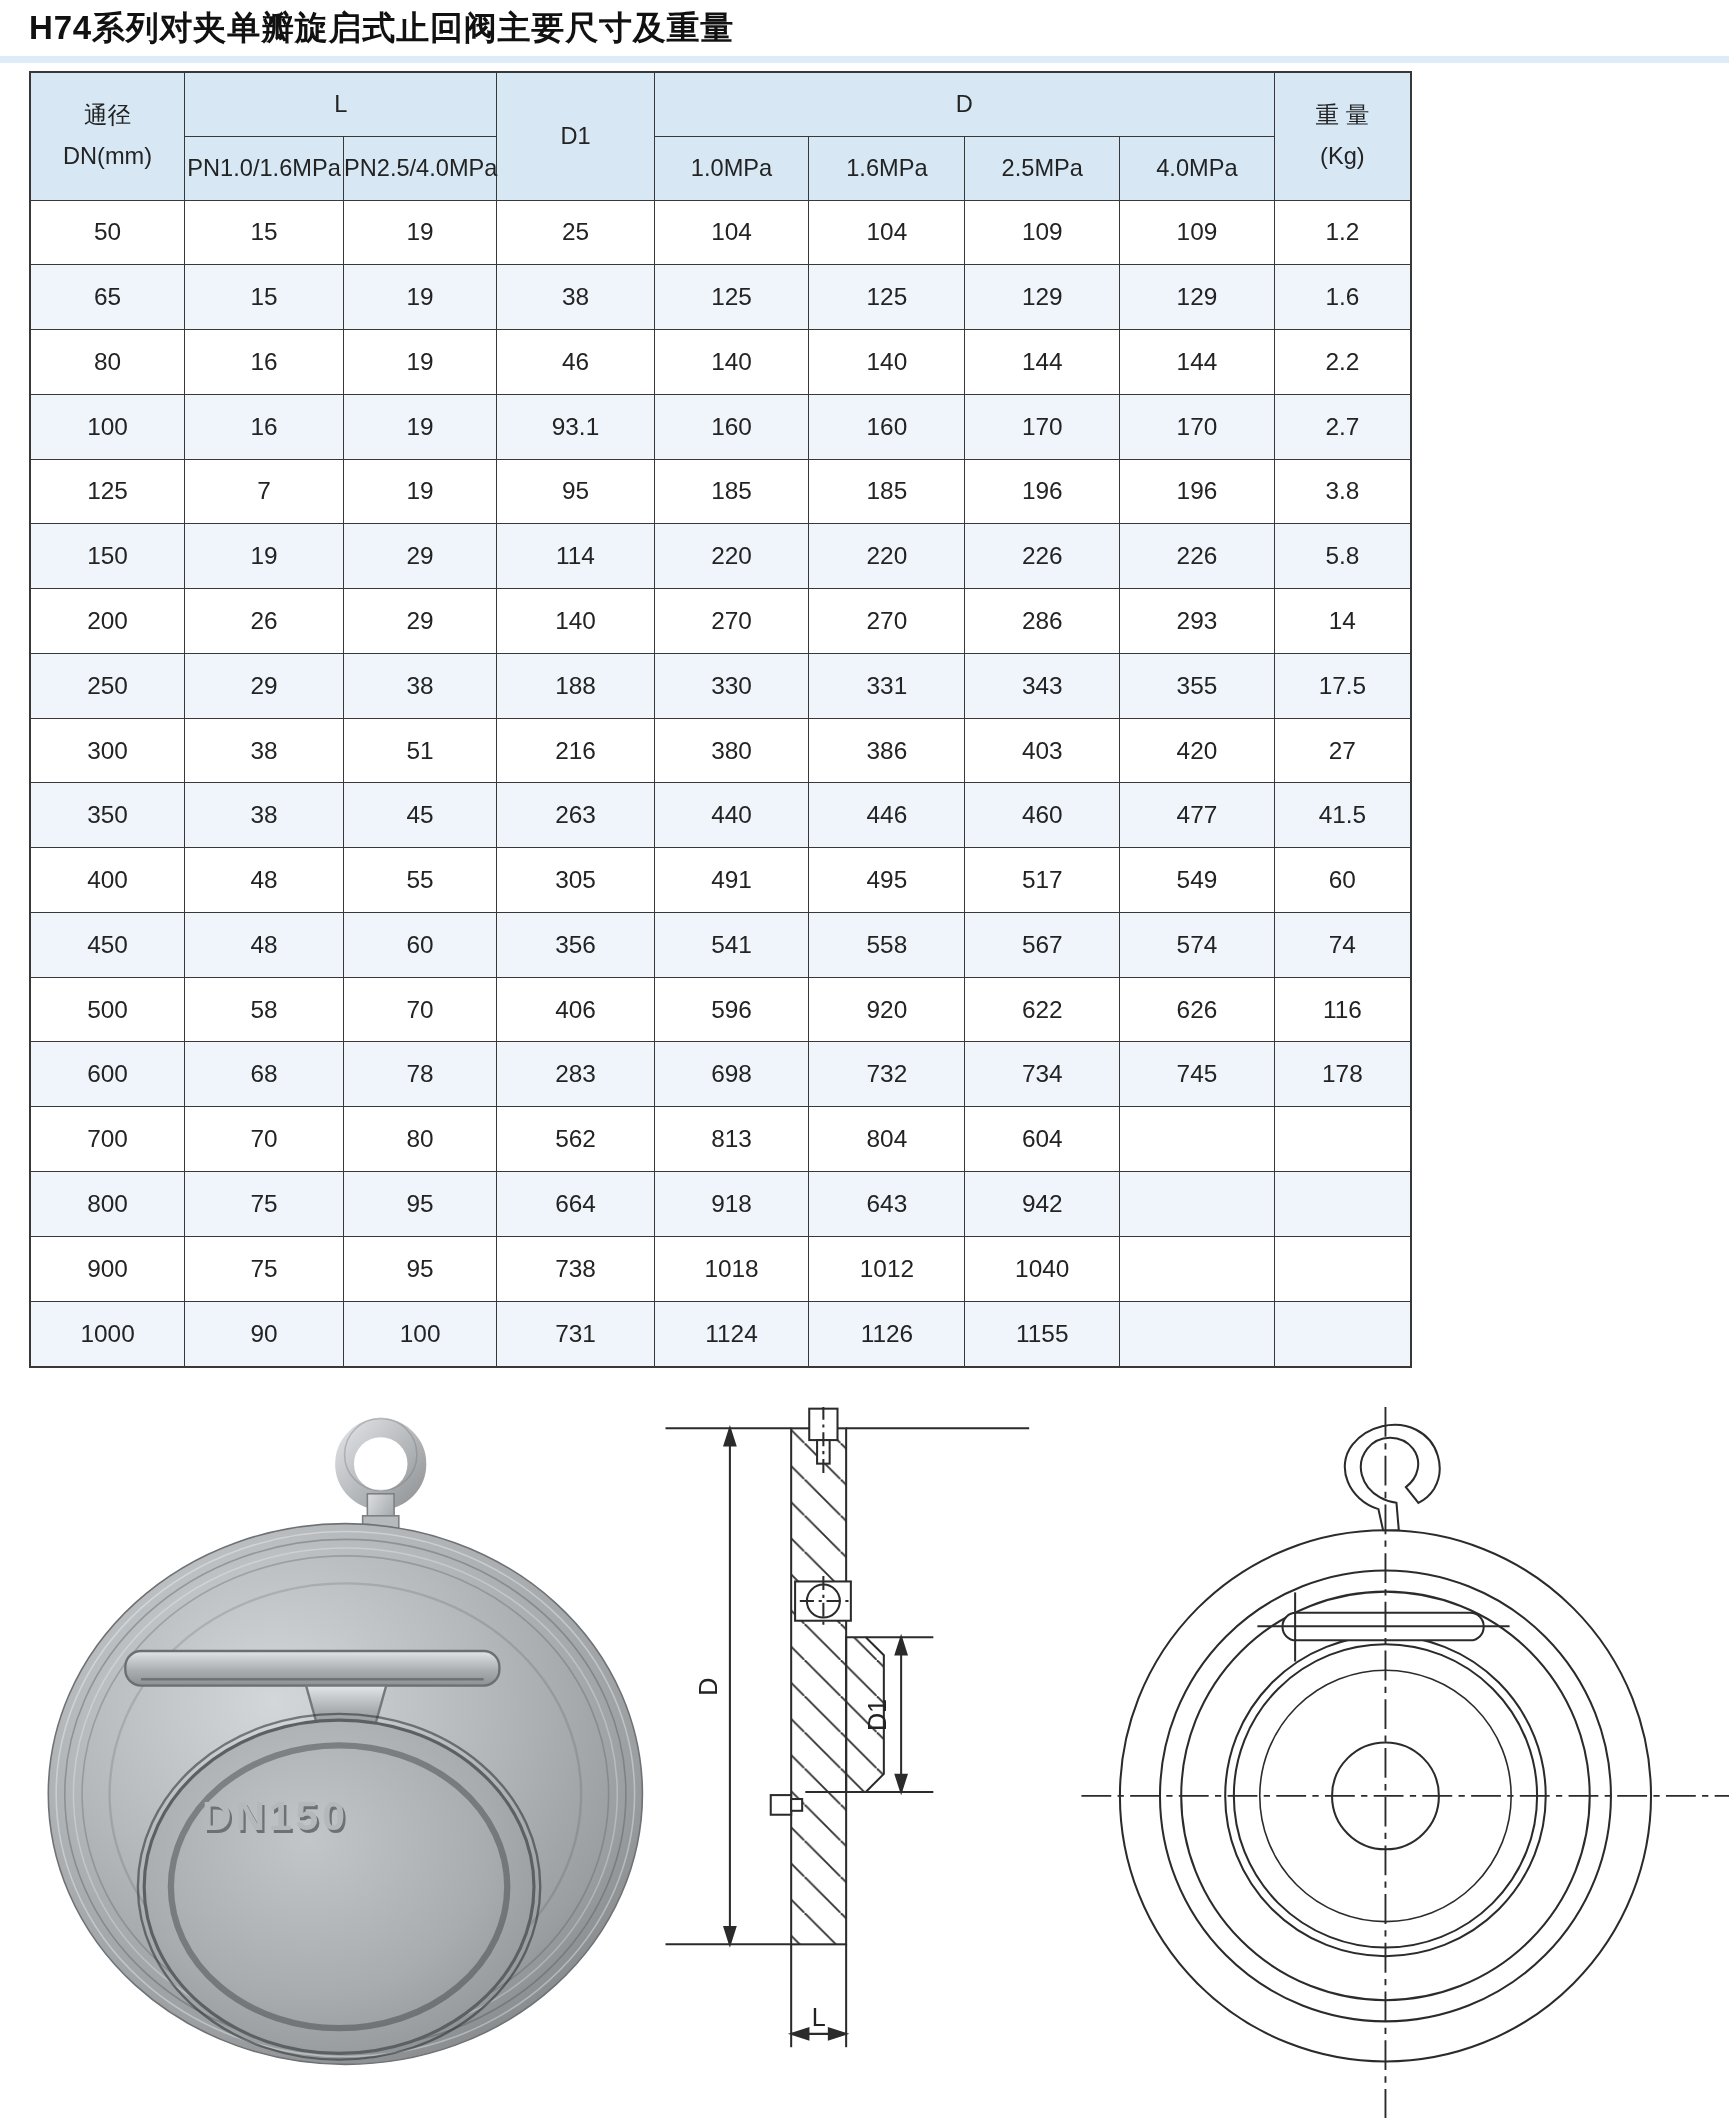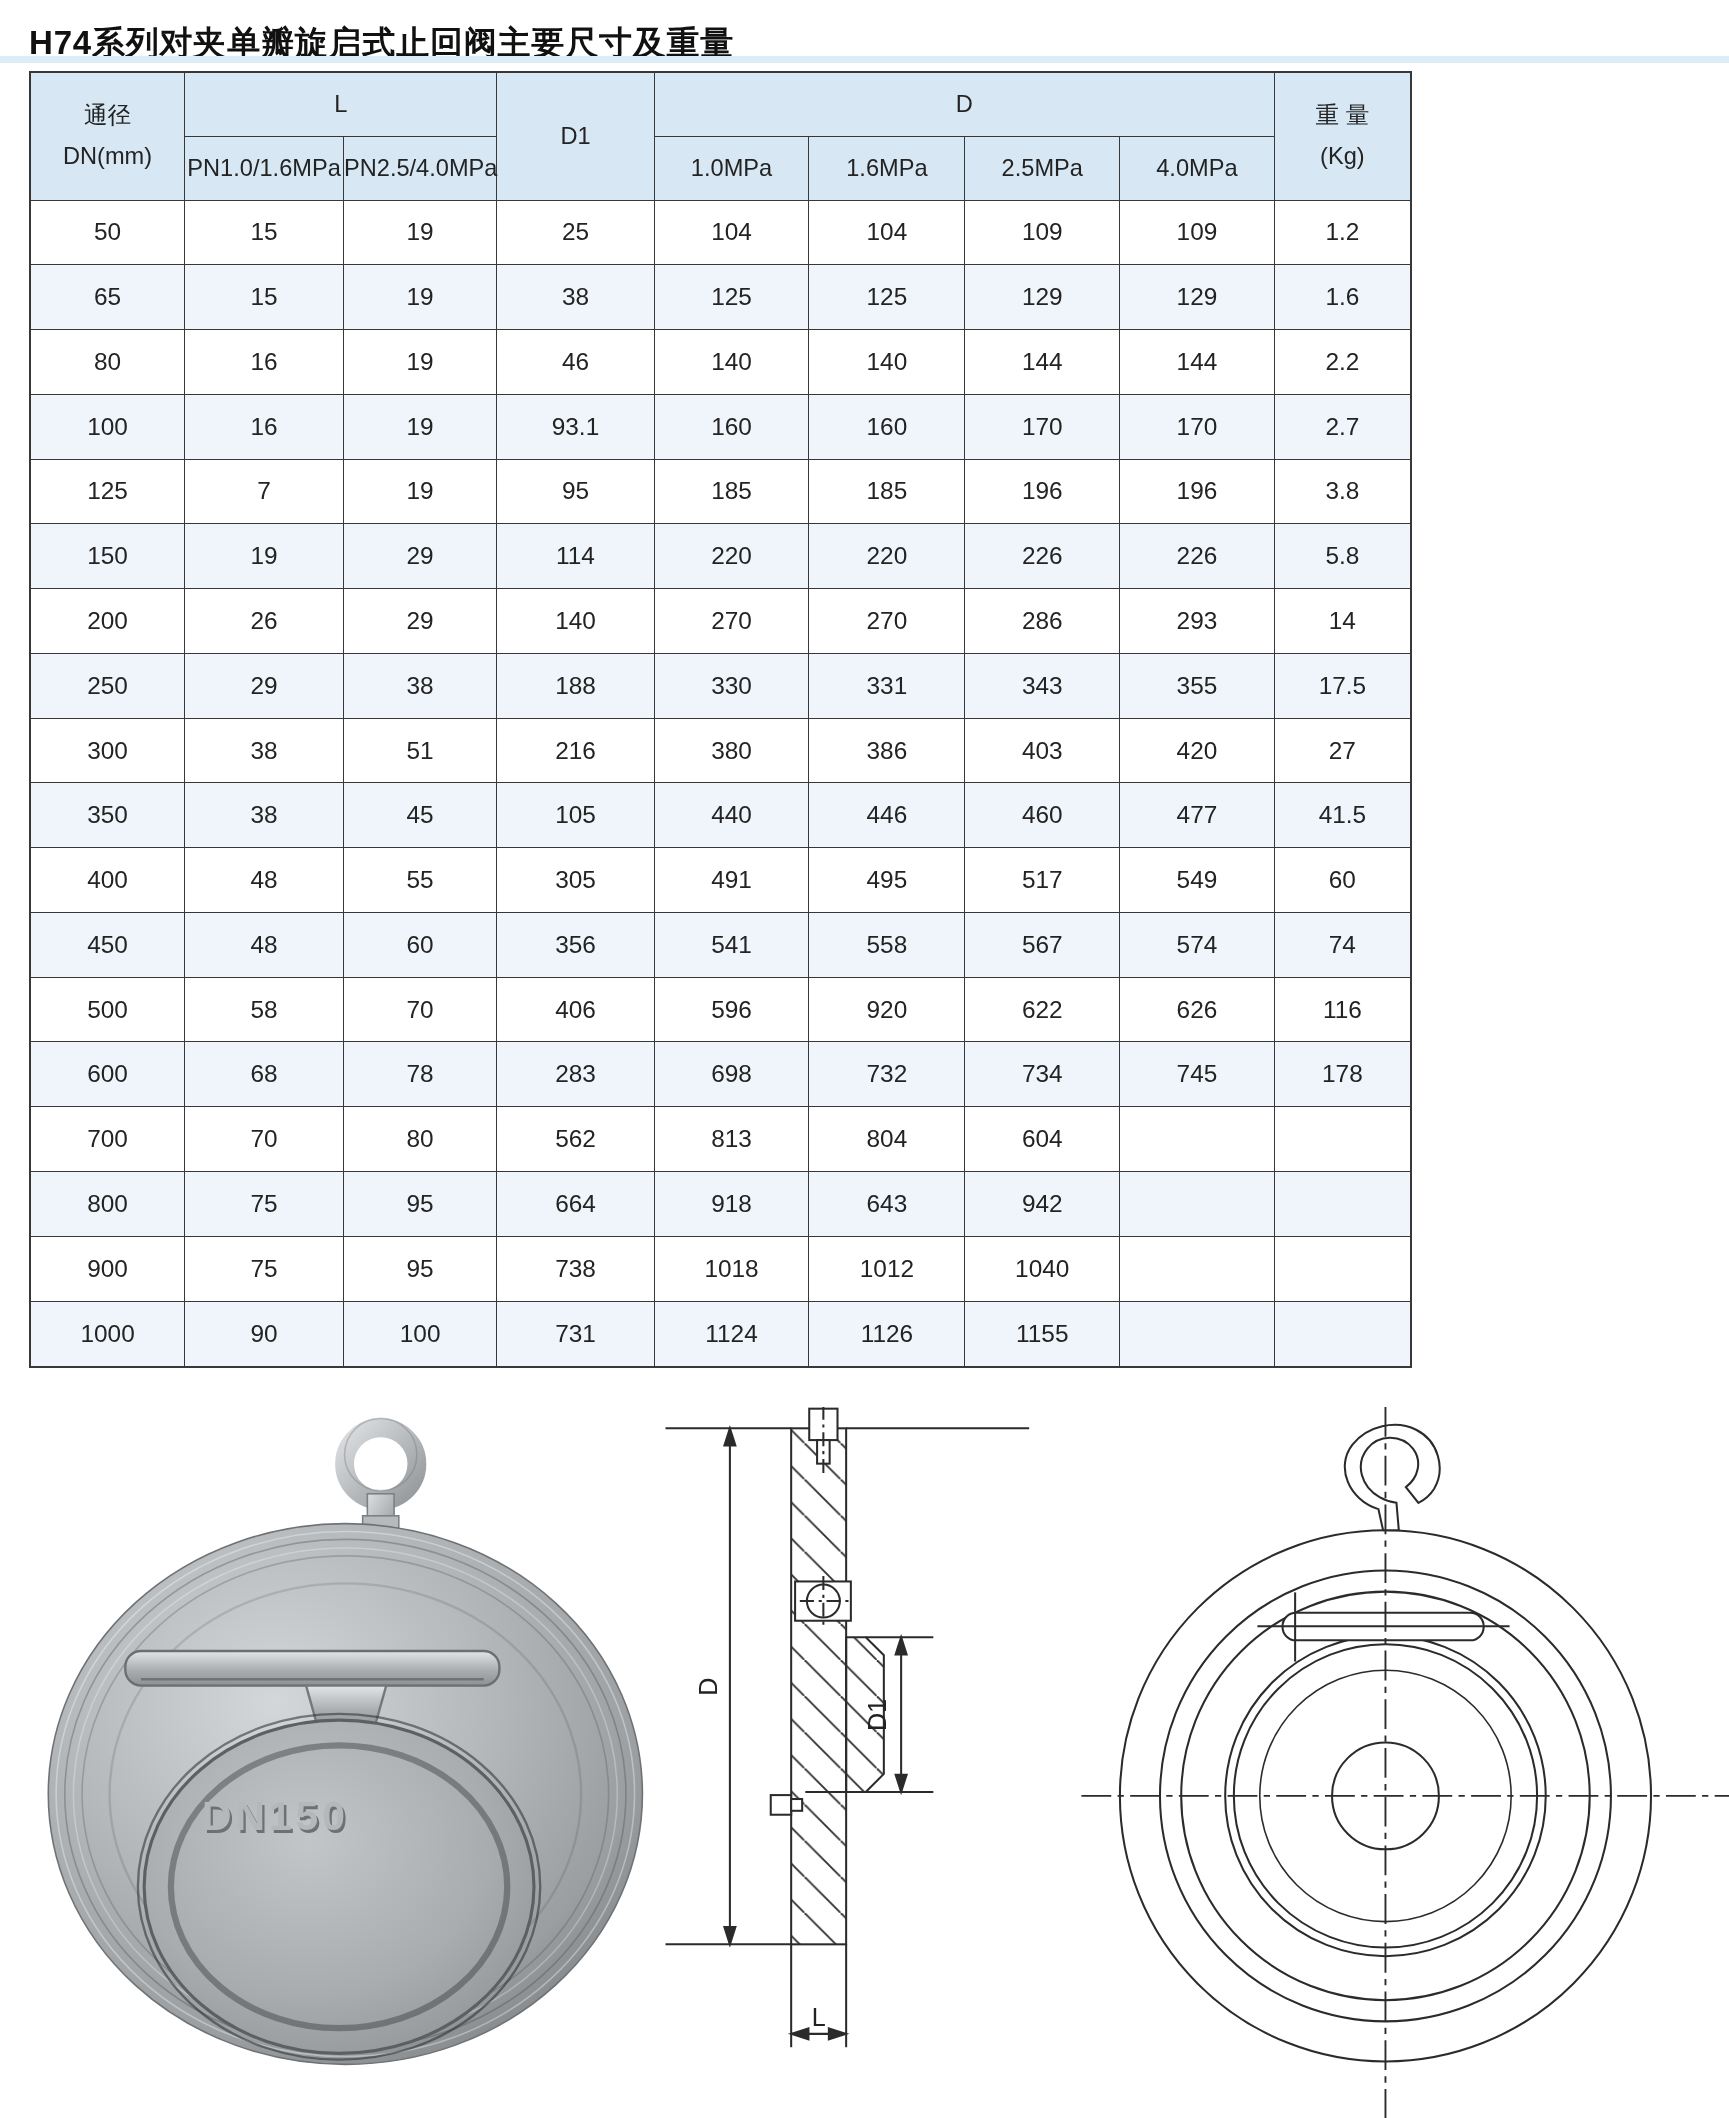--- a/index.html
+++ b/index.html
@@ -12,21 +12,20 @@
     overflow:hidden;
   }
   .title{
     position:absolute;
     left:29px; top:6.3px;
     font-size:33px;
     font-weight:800;
     color:#111111;
     letter-spacing:0.8px;
     white-space:nowrap;
-    margin-top:15px;
   }
   .accent-band{
     position:absolute;
     left:0; top:56px;
     width:1729px; height:7px;
     background:var(--accent,#dcedf7);
   }
   table.dims{
     position:absolute;
     left:29px; top:71px;
@@ -206,21 +205,21 @@
           <td>380</td>
           <td>386</td>
           <td>403</td>
           <td>420</td>
           <td>27</td>
         </tr>
         <tr>
           <td>350</td>
           <td>38</td>
           <td>45</td>
-          <td>105</td>
+          <td>263</td>
           <td>440</td>
           <td>446</td>
           <td>460</td>
           <td>477</td>
           <td>41.5</td>
         </tr>
         <tr>
           <td>400</td>
           <td>48</td>
           <td>55</td>

